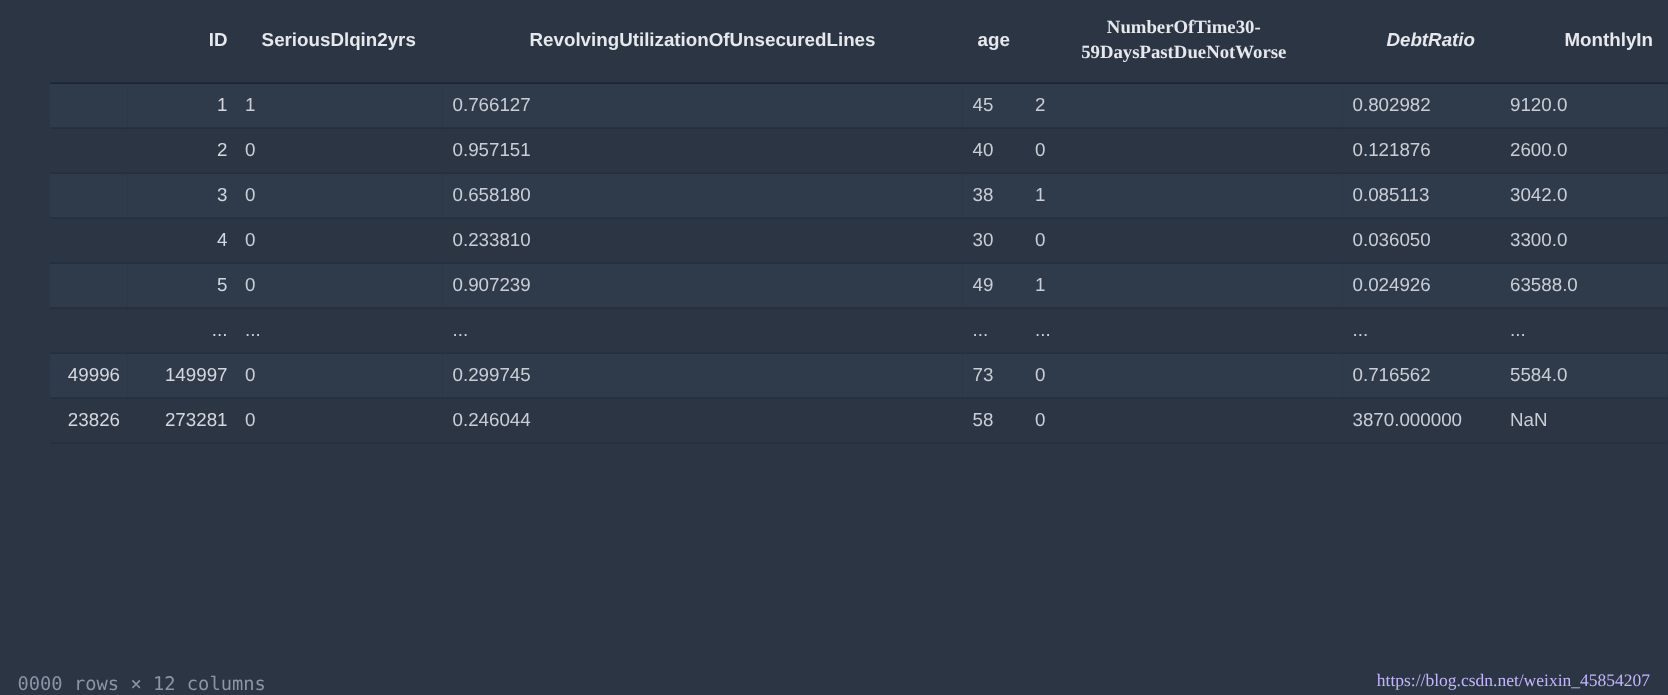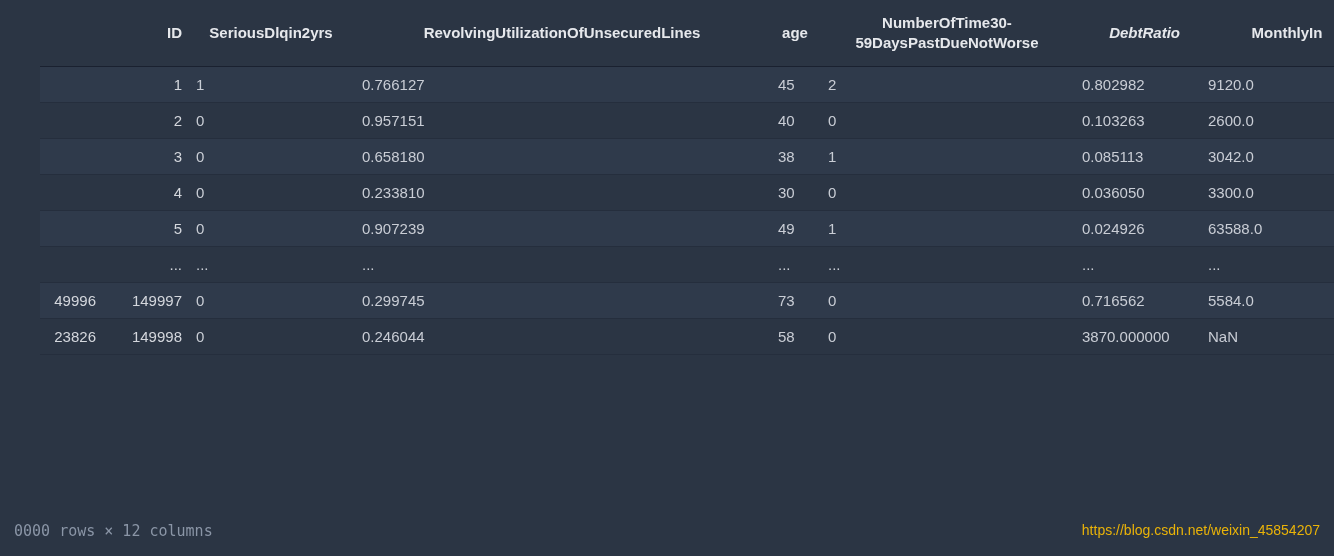--- a/index.html
+++ b/index.html
@@ -62,37 +62,37 @@
     }
     .col-idx { width: 62px; }
     .col-id { width: 86px; }
     .col-dlq { width: 166px; }
     .col-revolv { width: 416px; }
     .col-age { width: 50px; }
     .col-num30 { width: 254px; text-align: center; }
     .col-debt { width: 126px; font-style: italic; }
     .col-monthly { width: 174px; }
 
-    th.col-num30 { text-align: center; }
+    th.col-num30 { text-align: center; font-family: Liberation Serif, serif; }
     th.col-debt { text-align: right; padding-right: 20px; }
 
     .footer {
       position: absolute;
-      bottom: 16px;
+      bottom: 0;
       left: 14px;
       right: 14px;
       display: flex;
       justify-content: space-between;
       font-family: "Consolas", "Monaco", monospace;
       font-size: 15px;
       color: #8a95a6;
     }
     .footer-right {
-      font-family: Liberation Sans, sans-serif;
-      color: #eab308;
+      font-family: Liberation Serif, serif;
+      color: #c4b5fd;
       font-size: 14px;
     }
   </style>
 </head>
 <body>
 
 <div class="table-container">
   <table>
     <colgroup>
       <col class="col-idx">
@@ -127,21 +127,21 @@
           <td>0.802982</td>
           <td>9120.0</td>
         </tr>
         <tr>
           <td class="idx-col"></td>
           <td class="idx-col">2</td>
           <td>0</td>
           <td>0.957151</td>
           <td>40</td>
           <td>0</td>
-          <td>0.103263</td>
+          <td>0.121876</td>
           <td>2600.0</td>
         </tr>
         <tr>
           <td class="idx-col"></td>
           <td class="idx-col">3</td>
           <td>0</td>
           <td>0.658180</td>
           <td>38</td>
           <td>1</td>
           <td>0.085113</td>
@@ -182,21 +182,21 @@
           <td class="idx-col">149997</td>
           <td>0</td>
           <td>0.299745</td>
           <td>73</td>
           <td>0</td>
           <td>0.716562</td>
           <td>5584.0</td>
         </tr>
         <tr>
           <td class="idx-col">23826</td>
-          <td class="idx-col">149998</td>
+          <td class="idx-col">273281</td>
           <td>0</td>
           <td>0.246044</td>
           <td>58</td>
           <td>0</td>
           <td>3870.000000</td>
           <td>NaN</td>
         </tr>
       </tbody>
   </table>
 </div>

